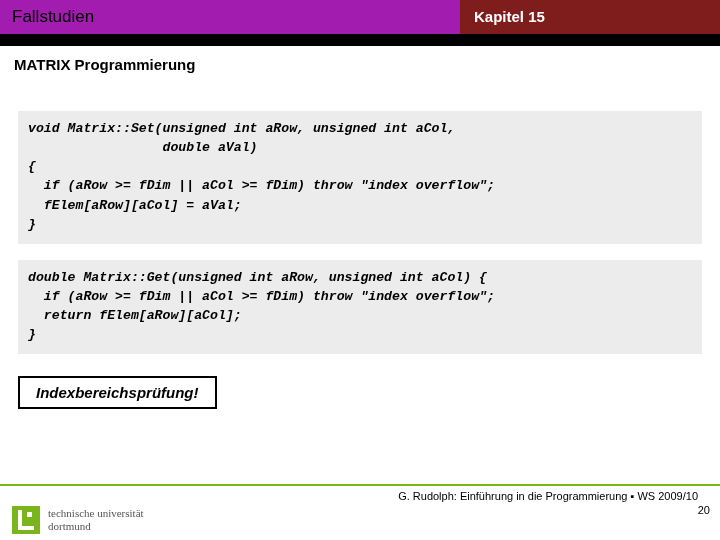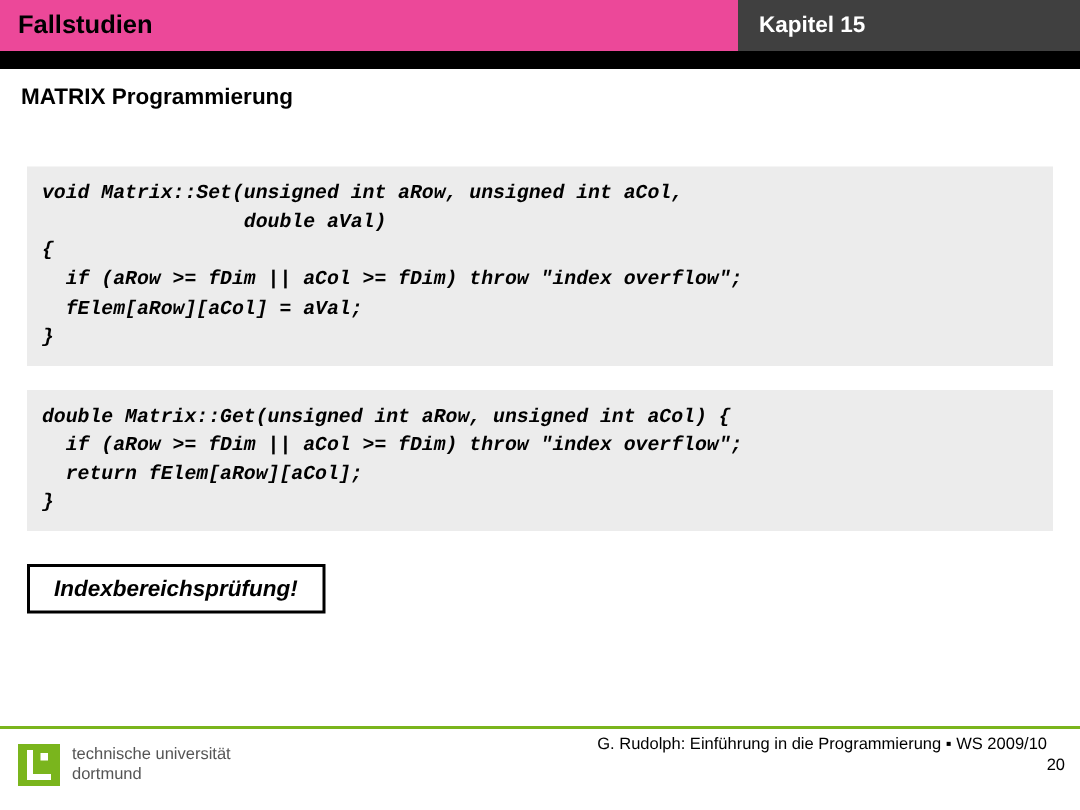--- a/index.html
+++ b/index.html
@@ -1,30 +1,30 @@
 <!DOCTYPE html>
 <html><head>
 <meta charset="utf-8">
 <style>
   * { box-sizing: border-box; margin: 0; padding: 0; }
   html, body { width: 720px; height: 540px; font-family: Arial, Helvetica, sans-serif; background: #fff; }
   .slide { width: 720px; height: 540px; position: relative; display: flex; flex-direction: column; }
   .header { display: flex; height: 34px; }
-  .header-left { flex: 1; background: #ec4899; font-weight: bold; font-size: 17px; padding: 7px 10px 0 12px; color: #000; }
-  .header-right { width: 228px; background: #404040; color: #fff; font-weight: bold; font-size: 15px; padding: 8px 0 0 14px; }
+  .header-left { flex: 1; background: #a21caf; font-weight: normal; font-size: 17px; padding: 7px 10px 0 12px; color: #000; }
+  .header-right { width: 260px; background: #7f1d1d; color: #fff; font-weight: bold; font-size: 15px; padding: 8px 0 0 14px; }
   .black-bar { height: 12px; background: #000; }
   .subtitle { font-weight: bold; font-size: 15px; padding: 10px 0 0 14px; }
   .content { flex: 1; padding: 38px 18px 0 18px; font-style: italic; }
   .codebox { background: #ececec; margin-bottom: 16px; padding: 8px 10px 10px 10px; font-family: "Courier New", monospace; font-size: 13.2px; font-weight: bold; line-height: 1.45; white-space: pre; color: #000; overflow: hidden; }
   .callout-row { margin-top: 22px; text-align: left; }
   .callout { display: inline-block; border: 2px solid #000; padding: 6px 16px; font-weight: bold; font-size: 15px; }
   .footer { position: absolute; left: 0; right: 0; bottom: 0; height: 56px; border-top: 2px solid #7ab51d; }
   .footer-line { position: absolute; right: 22px; top: 4px; font-size: 11px; text-align: right; color: #000; }
   .footer-page { position: absolute; right: 10px; top: 18px; font-size: 11px; text-align: right; }
-  .logo-wrap { position: absolute; left: 12px; bottom: 16px; display: flex; align-items: center; gap: 8px; }
+  .logo-wrap { position: absolute; left: 12px; bottom: 6px; display: flex; align-items: center; gap: 8px; font-family: Liberation Serif, serif; }
   .logo-mark { width: 28px; height: 28px; background: #7ab51d; position: relative; }
   .logo-mark::before { content: ""; position: absolute; left: 6px; top: 4px; width: 4px; height: 20px; background: #fff; }
   .logo-mark::after { content: ""; position: absolute; left: 6px; bottom: 4px; width: 16px; height: 4px; background: #fff; }
   .logo-dot { position: absolute; left: 15px; top: 6px; width: 5px; height: 5px; background: #fff; }
   .logo-text { font-size: 11px; line-height: 1.15; color: #555; }
 </style>
 </head>
 <body>
 
 <div class="slide">

